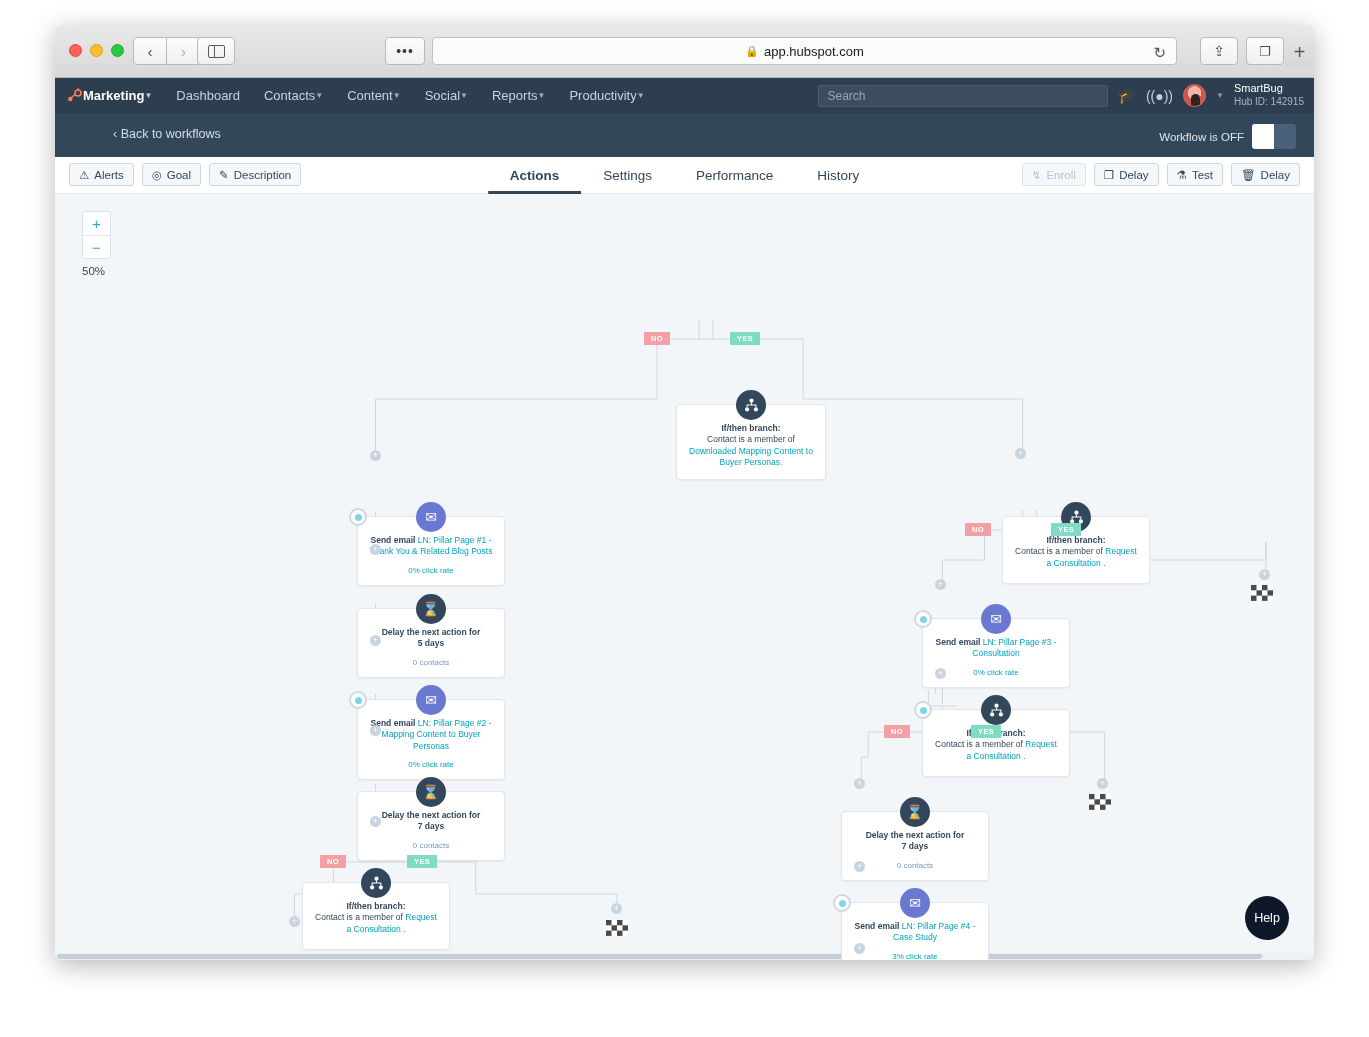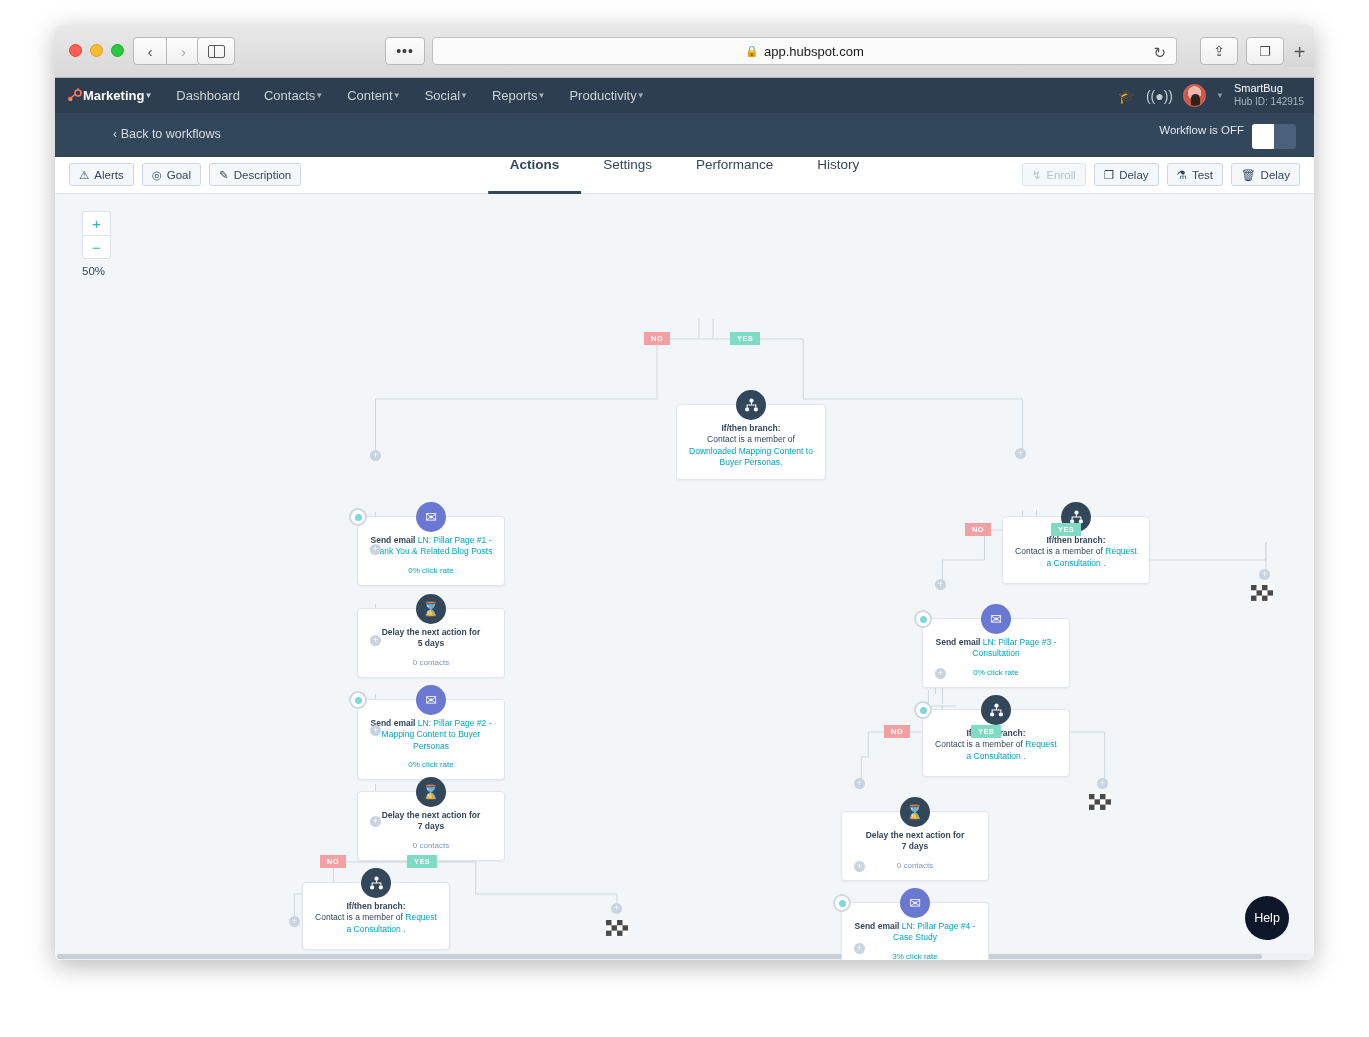--- a/index.html
+++ b/index.html
@@ -91,34 +91,34 @@
     background:#2e241f; border-radius:5px 5px 0 0;}
   .acct { color:#fff; font-size:11px; line-height:1.25; }
   .acct .sub { color:#aab4bd; font-size:10px; }
 
   
   .wfhead { position:relative; height:44px; background:#33475b; }
   .backlink { position:absolute; left:18px; top:14px; color:#d6dde3; font-size:12.5px;margin-left:40px; }
   .wftitle { position:absolute; left:0; right:0; top:11px; text-align:center; color:#fff;
              font-size:19px; font-weight:400; }
   .pencil { font-size:14px; margin-left:8px; color:#cfd8de; }
-  .wf-toggle-wrap { position:absolute; right:18px; top:11px; display:flex; align-items:flex-start; gap:8px; }
+  .wf-toggle-wrap { position:absolute; right:18px; top:11px; display:flex; align-items:center; gap:8px; }
   .wf-toggle-label { color:#dfe5ea; font-size:11.5px; }
   .wf-toggle { width:44px; height:25px; border-radius:3px; background:#4b6079; display:flex; }
   .wf-knob { width:22px; height:25px; background:#fff; border-radius:3px 0 0 3px; }
 
   
   .toolbar { position:relative; height:37px; background:#fff; border-bottom:1px solid #dfe3eb; }
   .tb-left { position:absolute; left:14px; top:6px; display:flex; gap:8px; }
   .tbbtn {
     height:23px; padding:0 9px; border:1px solid #cbd6e2; border-radius:3px;
     background:#f5f8fa; color:#33475b; font-size:11.5px; display:flex; align-items:center; gap:5px;
   }
   .tabs { position:absolute; left:50%; transform:translateX(-50%); top:0; display:flex; gap:0; }
-  .tab { height:37px; padding:0 22px; display:flex; align-items:flex-start; font-size:13.5px;
+  .tab { height:37px; padding:0 22px; display:flex; align-items:center; font-size:13.5px;
          color:#33475b; }
   .tab.active { font-weight:bold; box-shadow: inset 0 -3px 0 #33475b; }
   .tb-right { position:absolute; right:14px; top:6px; display:flex; gap:8px; }
   .tbbtn.disabled { color:#b8c4ce; background:#f5f8fa; border-color:#dce5ec; }
 
   
   .canvas { position:relative; height:766px; background:#f3f6f9; overflow:hidden; }
   .zoomctl { position:absolute; left:27px; top:17px; width:29px; z-index:30; }
   .zbtn { width:29px; height:24px; background:#fff; border:1px solid #dde3ea;
           display:flex; align-items:center; justify-content:center; color:#25b6c4;
@@ -237,20 +237,23 @@
       <div class="nav-item">
         <span>Reports</span>
         <span class="caret">▼</span>
       </div>
       <div class="nav-item">
         <span>Productivity</span>
         <span class="caret">▼</span>
       </div>
 
       <div class="hs-right">
+        <div class="searchbox">
+          <span>Search</span>
+        </div>
         <div class="hs-icon">🎓</div>
         <div class="hs-icon">((●))</div>
         <div class="avatar"></div>
         <div class="caret" style="color:#aab4bd">▼</div>
         <div class="acct">
           <div>SmartBug</div>
           <div class="sub">Hub ID: 142915</div>
         </div>
       </div>
     </div>

